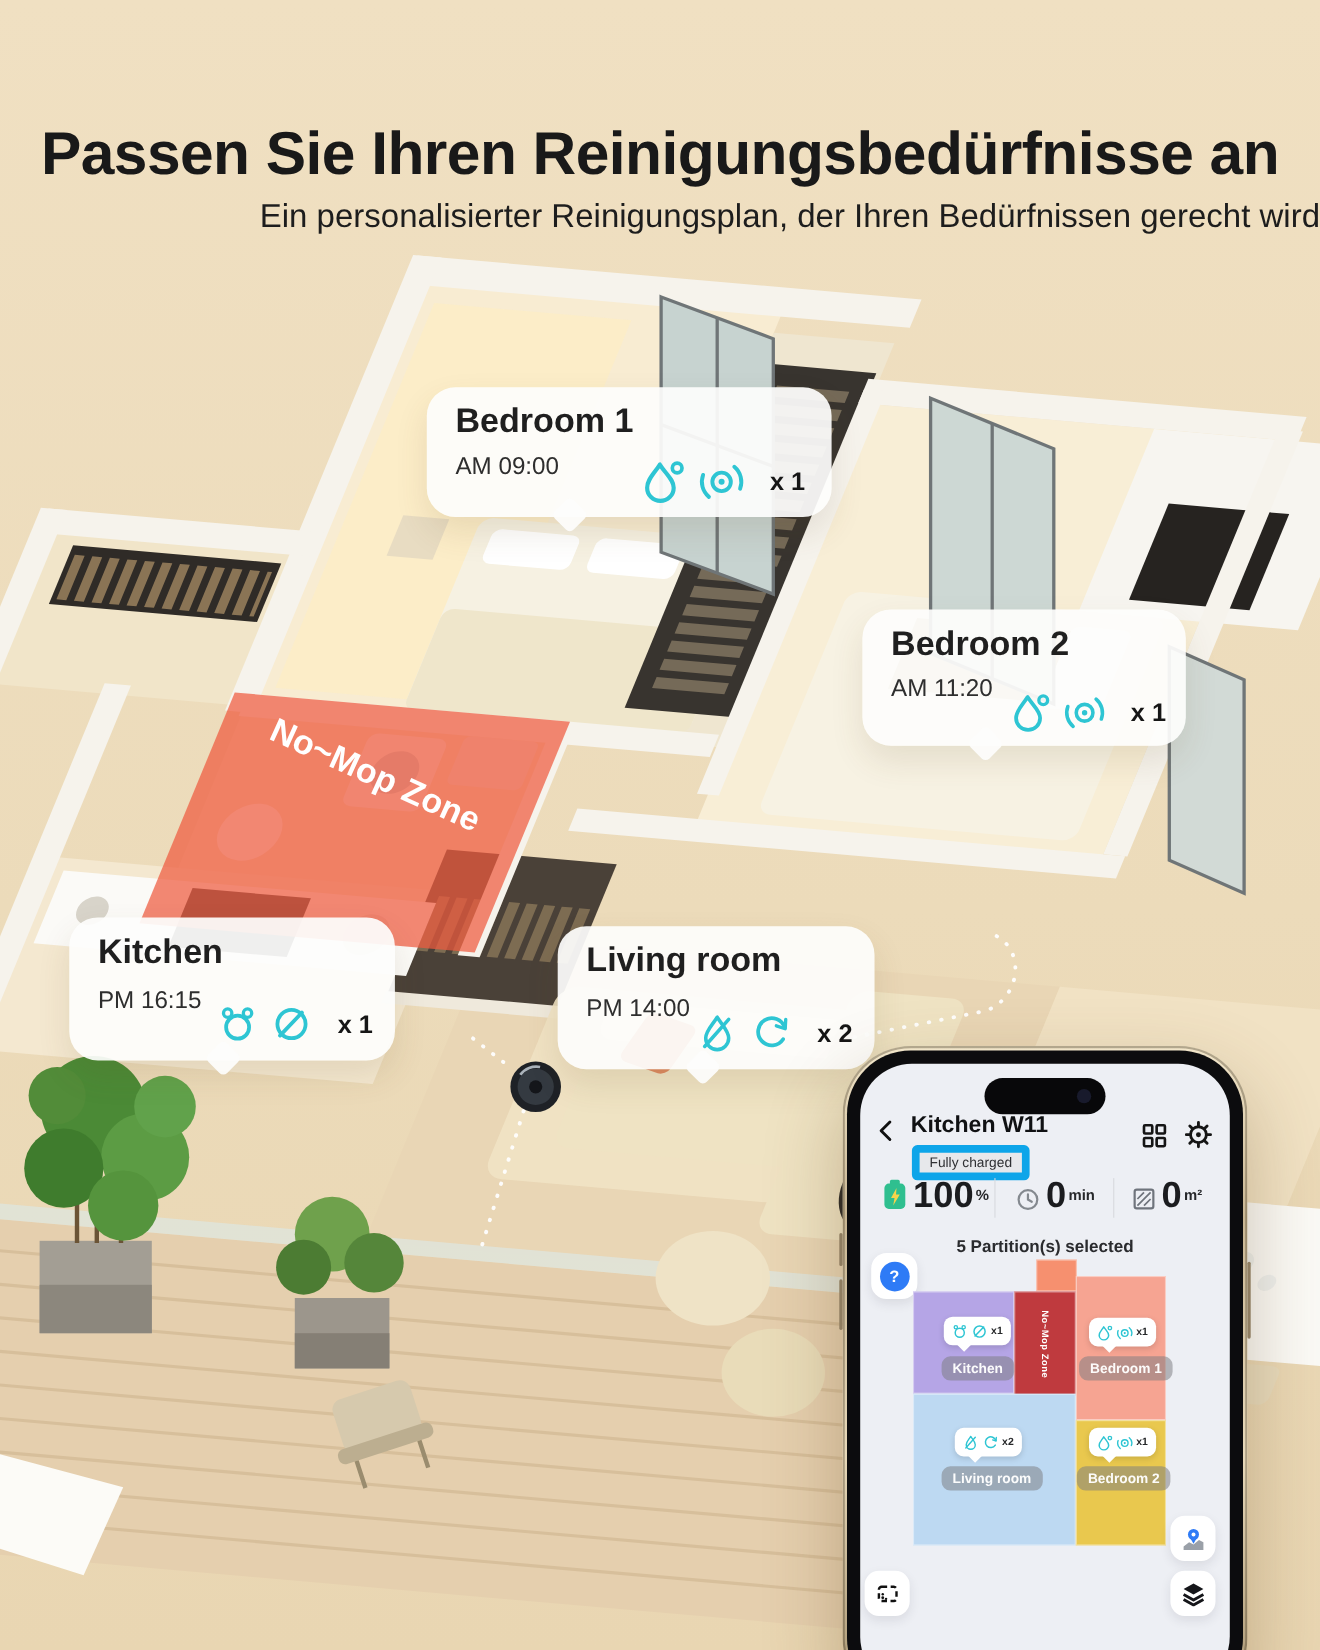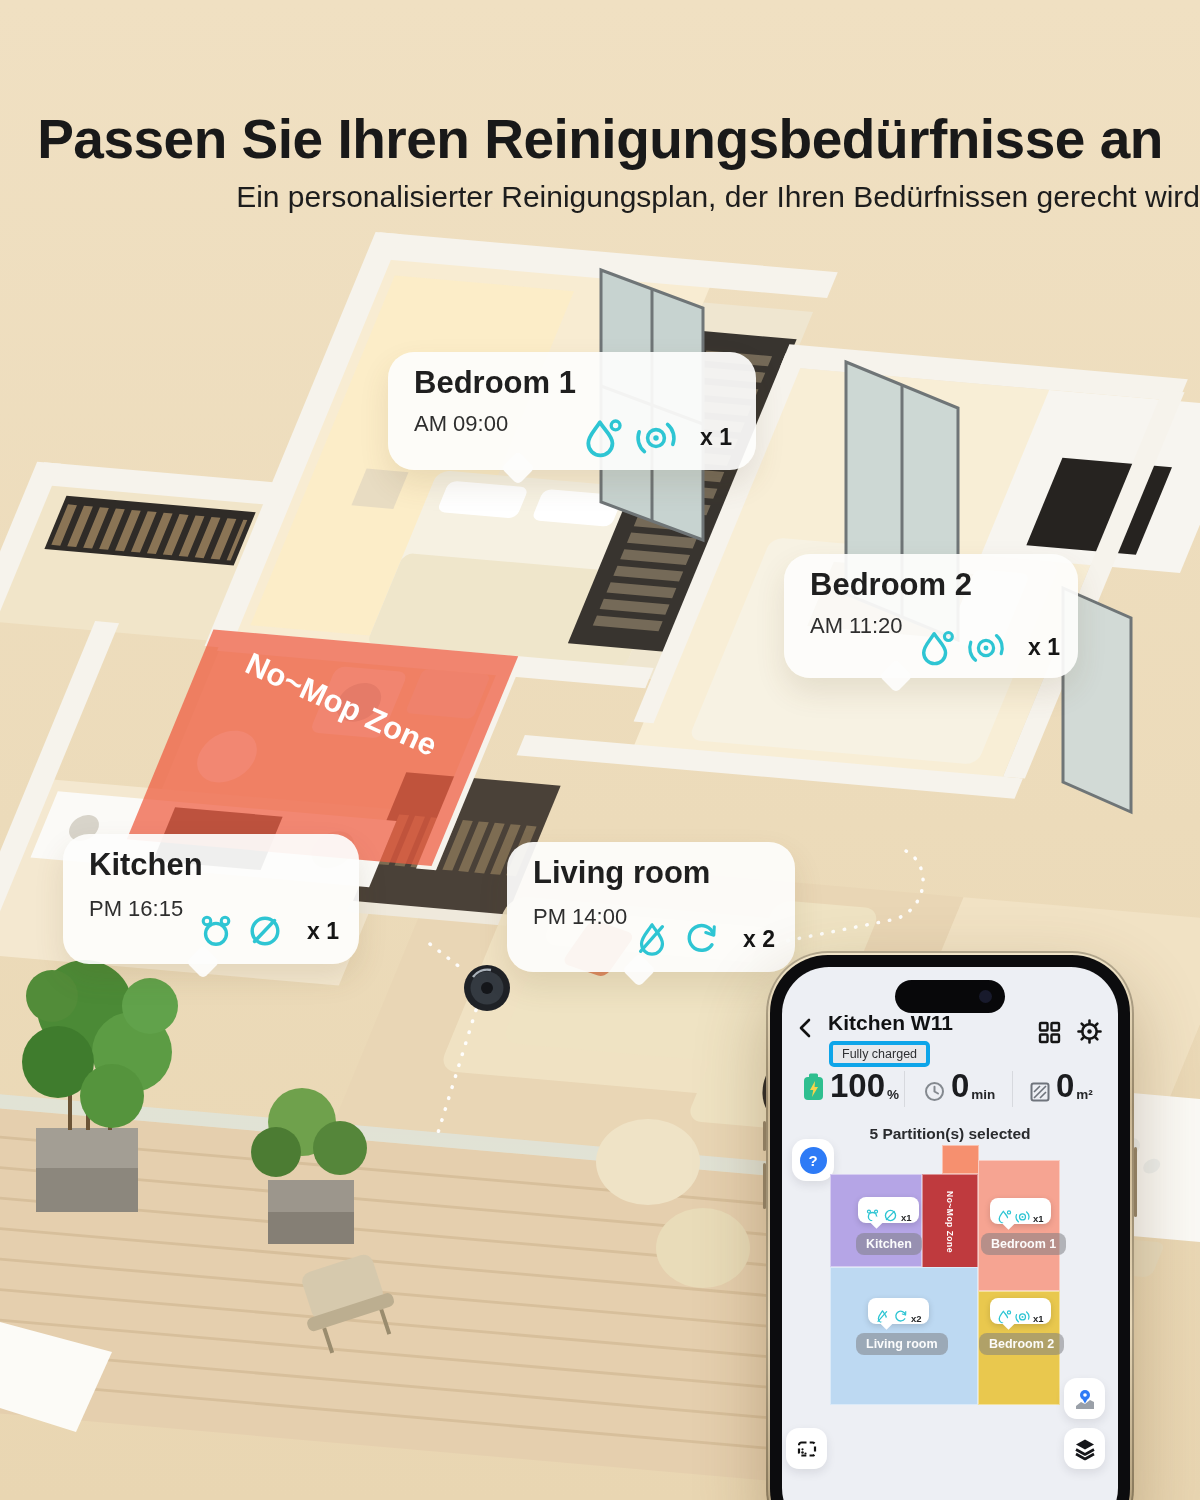--- a/index.html
+++ b/index.html
@@ -34,35 +34,35 @@
          box-shadow:0 30px 70px rgba(95,65,25,.30), inset 0 0 0 2px rgba(60,50,30,.35)}
   .ph-black{position:absolute;inset:4px;border-radius:58px;background:#0c0c0e}
   .screen{position:absolute;inset:12px;border-radius:47px;background:#edeff4;overflow:hidden}
   .hw{position:absolute;background:#8f7d60;border-radius:2px}
   .island{position:absolute;left:50%;top:13px;transform:translateX(-50%);
           width:110px;height:33px;border-radius:17px;background:#08080a}
   .cam{position:absolute;right:13px;top:10px;width:13px;height:13px;border-radius:50%;background:#181a2c}
   .ph-back{position:absolute;left:14px;top:49px;width:20px;height:24px}
   .ph-title{position:absolute;left:46px;top:44px;font-size:21px;font-weight:bold;color:#101113}
   .ph-badge{position:absolute;left:47px;top:74px;font-size:12.5px;color:#2f3033;
-            background:#e7e8eb;border:4px solid #0ea5e9;border-radius:5px;padding:2px 9px}
+            background:#e7e8eb;border:7px solid #0ea5e9;border-radius:5px;padding:2px 9px}
   .ph-grid{position:absolute;left:256px;top:54px;width:23px;height:23px}
   .ph-gear{position:absolute;left:294px;top:51px;width:27px;height:27px}
-  .stat{position:absolute;display:flex;align-items:flex-end}
+  .stat{position:absolute;display:flex;align-items:center}
   .st-val{font-size:33px;font-weight:600;color:#1b1c1f;line-height:1}
   .st-sup{font-size:13.5px;font-weight:600;color:#26272a;margin-top:2px;margin-left:2px}
   .st-div{position:absolute;top:104px;width:1px;height:36px;background:#d7d9de}
   .sel{position:absolute;left:0;right:0;top:158px;text-align:center;font-size:15.5px;
        font-weight:600;color:#2a2b2e}
   .sq-btn{position:absolute;width:41px;height:41px;background:#fff;border-radius:13px;
           box-shadow:0 4px 10px rgba(40,40,60,.10);display:flex;align-items:center;justify-content:center}
   .help-dot{width:27px;height:27px;border-radius:50%;background:#2e7bf6;color:#fff;
             font-size:15px;font-weight:bold;display:flex;align-items:center;justify-content:center}
   .room{position:absolute;border:1px solid rgba(255,255,255,.45);box-sizing:border-box}
-  .mpill{position:absolute;display:flex;align-items:flex-end;gap:3px;height:26px;padding:0 7px;
+  .mpill{position:absolute;display:flex;align-items:center;gap:3px;height:26px;padding:0 7px;
          background:#fff;border-radius:8px;box-shadow:0 2px 6px rgba(0,0,0,.15)}
   .mpill .tail{position:absolute;bottom:-4px;left:14px;width:9px;height:9px;background:#fff;transform:rotate(45deg)}
   .mcount{font-size:9.5px;font-weight:bold;color:#26282a}
   .mlabel{position:absolute;background:rgba(124,124,128,.52);color:rgba(255,255,255,.96);
           font-size:12.5px;font-weight:bold;padding:4px 10px;border-radius:8px;white-space:nowrap}
   .mz-text{position:absolute;left:50%;top:50%;transform:translate(-50%,-50%) rotate(90deg);
            font-size:8.5px;font-weight:bold;color:#fff;letter-spacing:.5px;white-space:nowrap}
 </style>
 </head>
 <body>

